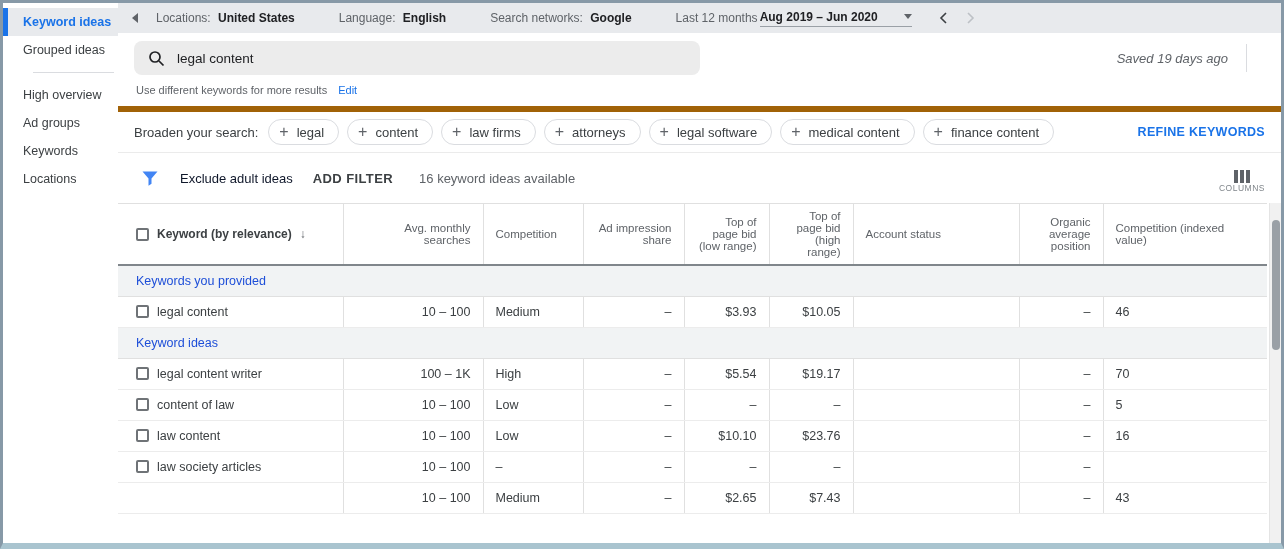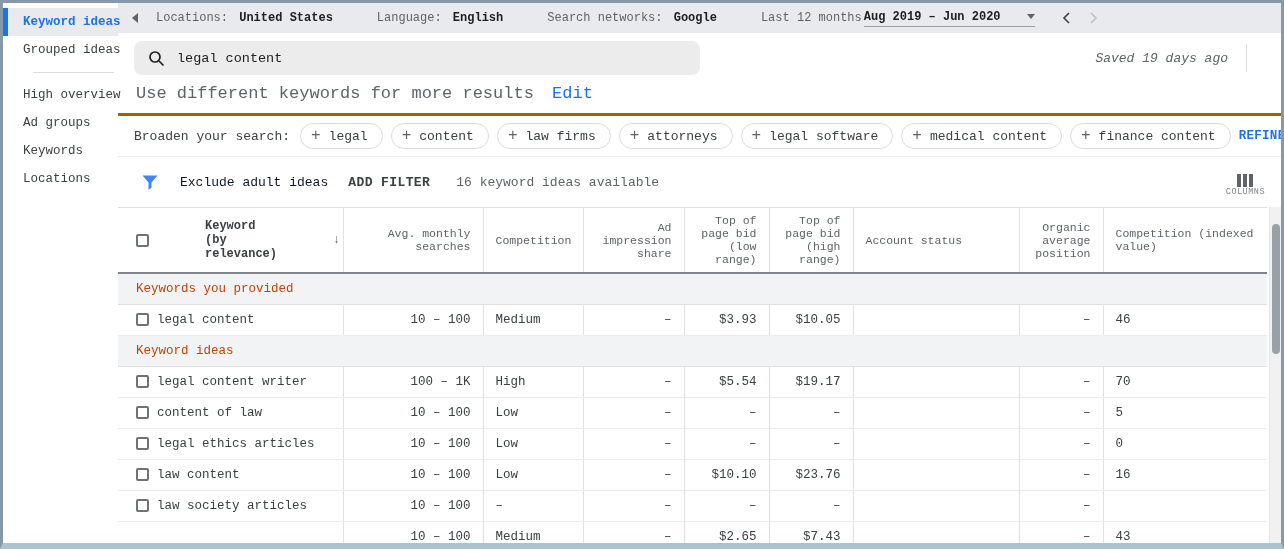--- a/index.html
+++ b/index.html
@@ -1,20 +1,20 @@
 <!DOCTYPE html>
 <html><head>
 <meta charset="utf-8">
 <style>
   * { box-sizing: border-box; margin: 0; padding: 0; }
   body { width: 1284px; height: 549px; font-family: "Liberation Sans", sans-serif; background: #fff; }
   .screen {
     width: 1284px; height: 549px;
     border: 3px solid #8799a7; border-bottom: 6px solid #a9c4cf;
-    background: #fff; display: flex; overflow: hidden; position: relative; font-family: Liberation Mono, monospace;
+    background: #fff; display: flex; overflow: hidden; position: relative;
   }
 
   
   .sidebar { width: 115px; flex: none; background: #fff; padding-top: 5px; }
   .sb-item { position: relative; height: 28px; line-height: 28px; padding-left: 20px;
              font-size: 12.5px; color: #3c4043; cursor: pointer; white-space: nowrap; }
   .sb-item.selected { color: #1a73e8; font-weight: bold; background: #e8eaed; }
   .sb-item.selected::before { content: ""; position: absolute; left: 0; top: 0; bottom: 0; width: 5px; background: #1a73e8; }
   .sb-divider { border-top: 1px solid #dadce0; margin: 8px 4px 8px 30px; }
 
@@ -38,25 +38,25 @@
   
   .search-section { flex: none; padding: 8px 16px 0 16px; }
   .search-row { display: flex; align-items: center; }
   .search-box { width: 566px; height: 34px; background: #ececec; border-radius: 8px;
                 display: flex; align-items: center; padding: 0 14px; cursor: text; }
   .search-query { font-size: 13.5px; color: #202124; margin-left: 12px; }
   .search-right { margin-left: auto; display: flex; align-items: center; }
   .saved-text { font-style: italic; font-size: 13px; color: #5f6368; margin-left: 18px; }
   .v-divider { width: 1px; height: 28px; background: #dadce0; margin: 0 18px; }
   .download-link { font-size: 13px; font-weight: bold; color: #1a73e8; letter-spacing: .3px; cursor: pointer; }
-  .hint-row { padding: 9px 0 10px 2px; font-size: 17px; color: #5f6368; }
+  .hint-row { padding: 9px 0 10px 2px; font-size: 11px; color: #5f6368; }
   .edit-link { color: #1a73e8; margin-left: 8px; cursor: pointer; }
 
   
-  .broaden-row { flex: none; border-top: 3px solid #a16207; border-bottom: 1px solid #ebebeb;
+  .broaden-row { flex: none; border-top: 6px solid #a16207; border-bottom: 1px solid #ebebeb;
                  display: flex; align-items: center; padding: 7px 16px; }
   .broaden-label { font-size: 13px; color: #3c4043; margin-right: 10px; white-space: nowrap; }
   .chip { display: inline-flex; align-items: center; border: 1px solid #dadce0; border-radius: 14px;
           height: 26px; padding: 0 14px 0 10px; margin-right: 8px; font-size: 13px; color: #3c4043;
           cursor: pointer; white-space: nowrap; background: #fff; }
   .chip .plus { font-size: 16px; font-weight: normal; color: #5f6368; margin-right: 8px; line-height: 1; }
   .refine-link { margin-left: auto; font-size: 12.5px; font-weight: bold; color: #1a73e8;
                  letter-spacing: .3px; cursor: pointer; white-space: nowrap; }
 
   
@@ -73,26 +73,26 @@
   
   .table-wrap { flex: 1; position: relative; overflow: hidden; }
   table { width: calc(100% - 14px); border-collapse: collapse; table-layout: fixed; }
   th, td { font-weight: normal; }
   thead th { border-top: 1px solid #e0e0e0; border-bottom: 2px solid #80868b;
              font-size: 11.5px; color: #5f6368; padding: 6px 12px; height: 33px; vertical-align: middle; }
   thead th + th, tbody td.bordered + td.bordered { border-left: 1px solid #e0e0e0; }
   th.num, td.num { text-align: right; }
   th.left, td.left { text-align: left; }
   th.kw-th { text-align: left; padding-left: 18px; }
-  .kw-th-inner { display: flex; align-items: center; gap: 48px; }
+  .kw-th-inner { display: flex; align-items: center; }
   .kw-th-inner .hd-text { font-weight: bold; color: #3c4043; font-size: 12px; margin-left: 8px; }
   .sort-arrow { color: #5f6368; font-size: 12px; margin-left: 8px; }
   .checkbox { width: 13px; height: 13px; border: 2px solid #6f7377; border-radius: 2px;
               background: #fff; flex: none; display: inline-block; cursor: pointer; }
-  tr.section-row td { background: #f1f3f4; font-size: 12.5px; color: #c2410c; height: 31px;
+  tr.section-row td { background: #f1f3f4; font-size: 12.5px; color: #1d4ed8; height: 31px;
                       padding-left: 18px; border-bottom: 1px solid #e0e0e0; }
   tr.data-row td { font-size: 12.5px; color: #3c4043; height: 31px; padding: 0 12px;
                    border-bottom: 1px solid #ececec; background: #fff; }
   td.col-keyword { padding-left: 18px !important; }
   .kw-cell-inner { display: flex; align-items: center; }
   .kw-cell-inner .kw { margin-left: 8px; }
 
   
   .scrollbar { position: absolute; top: 0; right: 0; bottom: 0; width: 12px; background: #f1f1f1;
                border-left: 1px solid #e4e4e4; }
@@ -301,36 +301,20 @@
     <td class="num bordered">–</td>
     <td class="num bordered">–</td>
     <td class="left bordered"></td>
     <td class="num bordered">–</td>
     <td class="left bordered">5</td>
   </tr>
             <tr class="data-row">
     <td class="col-keyword bordered">
       <span class="kw-cell-inner">
         <span class="checkbox"></span>
-        <span class="kw">legal ethics articles</span>
-      </span>
-    </td>
-    <td class="num bordered">10 – 100</td>
-    <td class="left bordered">Low</td>
-    <td class="num bordered">–</td>
-    <td class="num bordered">–</td>
-    <td class="num bordered">–</td>
-    <td class="left bordered"></td>
-    <td class="num bordered">–</td>
-    <td class="left bordered">0</td>
-  </tr>
-            <tr class="data-row">
-    <td class="col-keyword bordered">
-      <span class="kw-cell-inner">
-        <span class="checkbox"></span>
         <span class="kw">law content</span>
       </span>
     </td>
     <td class="num bordered">10 – 100</td>
     <td class="left bordered">Low</td>
     <td class="num bordered">–</td>
     <td class="num bordered">$10.10</td>
     <td class="num bordered">$23.76</td>
     <td class="left bordered"></td>
     <td class="num bordered">–</td>

